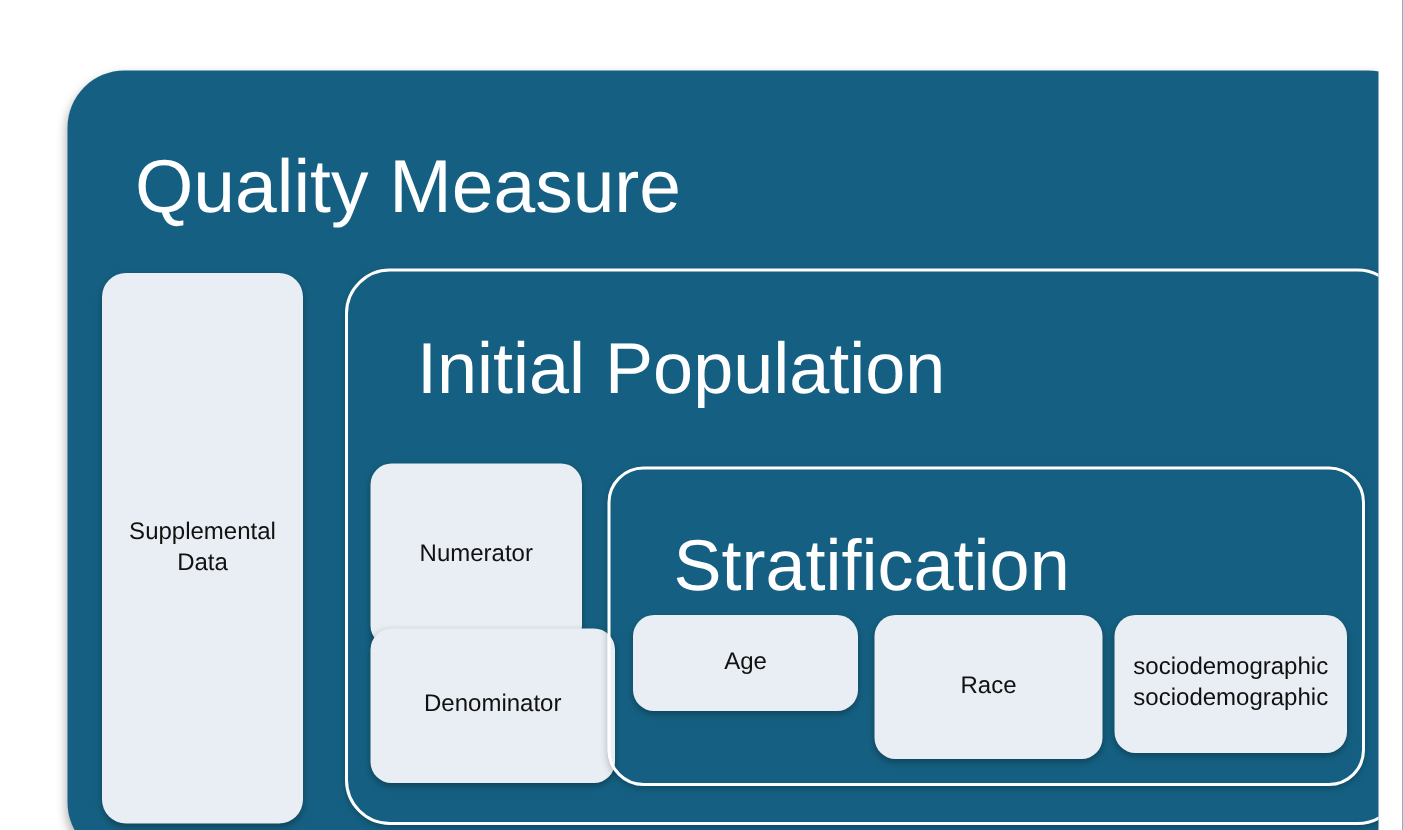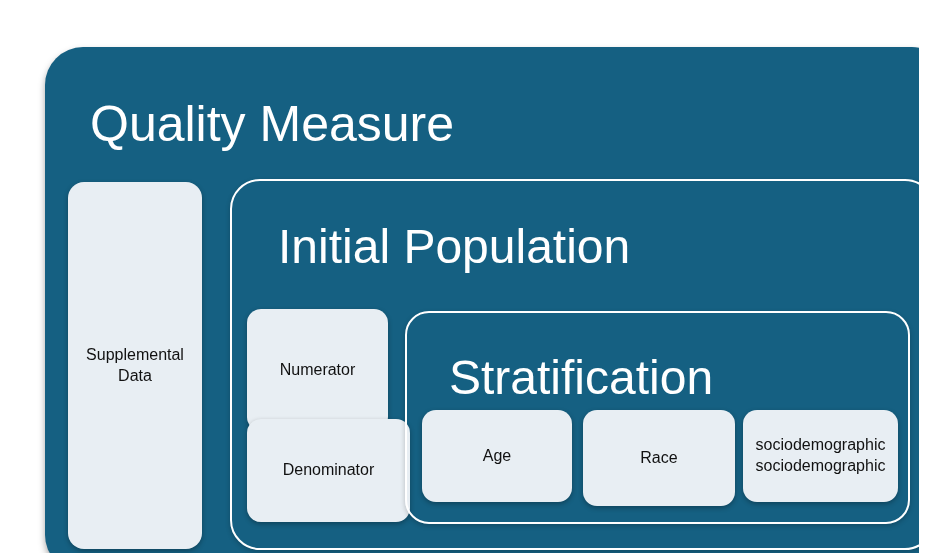--- a/index.html
+++ b/index.html
@@ -86,21 +86,21 @@
   .denominator-card {
     left: 15px; top: 238px;
     width: 163px; height: 103px;
   }
   .stratification-box {
     left: 173px; top: 130px;
     width: 505px; height: 213px;
     border-radius: 24px;
   }
   .strat-title { left: 26px; top: 20px; }
-  .age-card   { left: 15px;  top: 97px; width: 150px; height: 92px; }
+  .age-card   { left: 15px;  top: 97px; width: 150px; height: 64px; }
   .race-card  { left: 176px; top: 97px; width: 152px; height: 96px; }
   .socio-card { left: 336px; top: 97px; width: 155px; height: 92px; }
 </style>
 </head>
 <body>
 
 <div class="canvas">
 
   <div class="outer-box">
 

